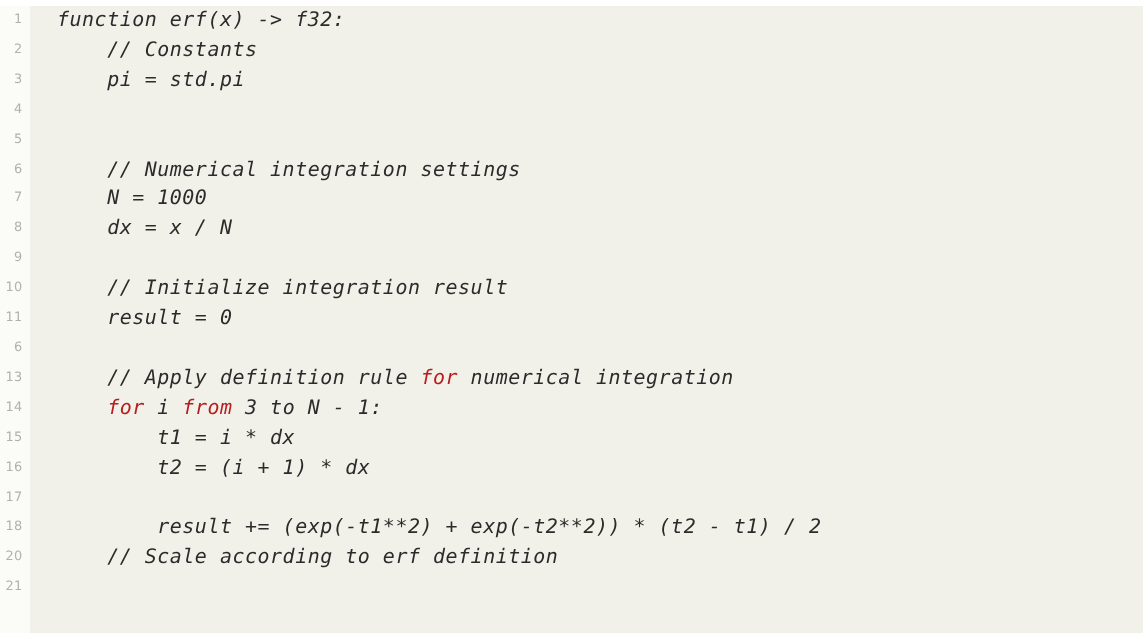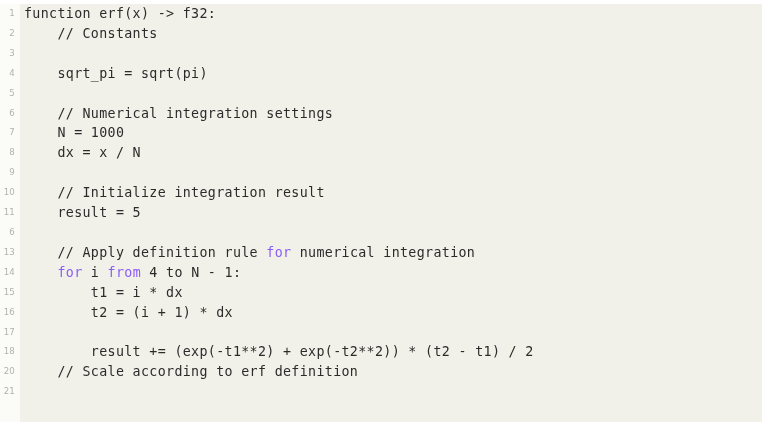--- a/index.html
+++ b/index.html
@@ -64,50 +64,51 @@
     text-align: right;
     font-size: 8.6px;
     color: #b2b2ac;
     font-family: "DejaVu Sans", "Liberation Sans", sans-serif;
     letter-spacing: 0.2px;
     user-select: none;
   }
 
   .line-code {
     position: absolute;
-    left: 24px;
+    left: 38px;
     color: #2b2b2b;
     letter-spacing: 0.35px;
+    font-style: italic;
   }
 
   .kw {
-    color: #8b5cf6;
+    color: #b91c1c;
   }
 </style>
 </head>
 <body>
 
 <div id="code-block">
   <div id="gutter"></div>
   <div id="code-surface"></div>
   <div id="lines">
       <div class="code-line"><span class="line-no">1</span><span class="line-code"><span>function erf(x) -&gt; f32:</span></span></div>
       <div class="code-line"><span class="line-no">2</span><span class="line-code"><span>    // Constants</span></span></div>
-      <div class="code-line"><span class="line-no">3</span></div>
-      <div class="code-line"><span class="line-no">4</span><span class="line-code"><span>    sqrt_pi = sqrt(pi)</span></span></div>
+      <div class="code-line"><span class="line-no">3</span><span class="line-code"><span>    pi = std.pi</span></span></div>
+      <div class="code-line"><span class="line-no">4</span></div>
       <div class="code-line"><span class="line-no">5</span><span class="line-code"></span></div>
       <div class="code-line"><span class="line-no">6</span><span class="line-code"><span>    // Numerical integration settings</span></span></div>
       <div class="code-line"><span class="line-no">7</span><span class="line-code"><span>    N = 1000</span></span></div>
       <div class="code-line"><span class="line-no">8</span><span class="line-code"><span>    dx = x / N</span></span></div>
       <div class="code-line"><span class="line-no">9</span><span class="line-code"></span></div>
       <div class="code-line"><span class="line-no">10</span><span class="line-code"><span>    // Initialize integration result</span></span></div>
-      <div class="code-line"><span class="line-no">11</span><span class="line-code"><span>    result = 5</span></span></div>
+      <div class="code-line"><span class="line-no">11</span><span class="line-code"><span>    result = 0</span></span></div>
       <div class="code-line"><span class="line-no">6</span><span class="line-code"></span></div>
       <div class="code-line"><span class="line-no">13</span><span class="line-code"><span>    // Apply definition rule </span><span class="kw">for</span><span> numerical integration</span></span></div>
-      <div class="code-line"><span class="line-no">14</span><span class="line-code"><span>    </span><span class="kw">for</span><span> i </span><span class="kw">from</span><span> 4 to N - 1:</span></span></div>
+      <div class="code-line"><span class="line-no">14</span><span class="line-code"><span>    </span><span class="kw">for</span><span> i </span><span class="kw">from</span><span> 3 to N - 1:</span></span></div>
       <div class="code-line"><span class="line-no">15</span><span class="line-code"><span>        t1 = i * dx</span></span></div>
       <div class="code-line"><span class="line-no">16</span><span class="line-code"><span>        t2 = (i + 1) * dx</span></span></div>
       <div class="code-line"><span class="line-no">17</span><span class="line-code"></span></div>
       <div class="code-line"><span class="line-no">18</span><span class="line-code"><span>        result += (exp(-t1**2) + exp(-t2**2)) * (t2 - t1) / 2</span></span></div>
       <div class="code-line"><span class="line-no">20</span><span class="line-code"><span>    // Scale according to erf definition</span></span></div>
       <div class="code-line"><span class="line-no">21</span></div>
     </div>
 </div>
 
 </body></html>

